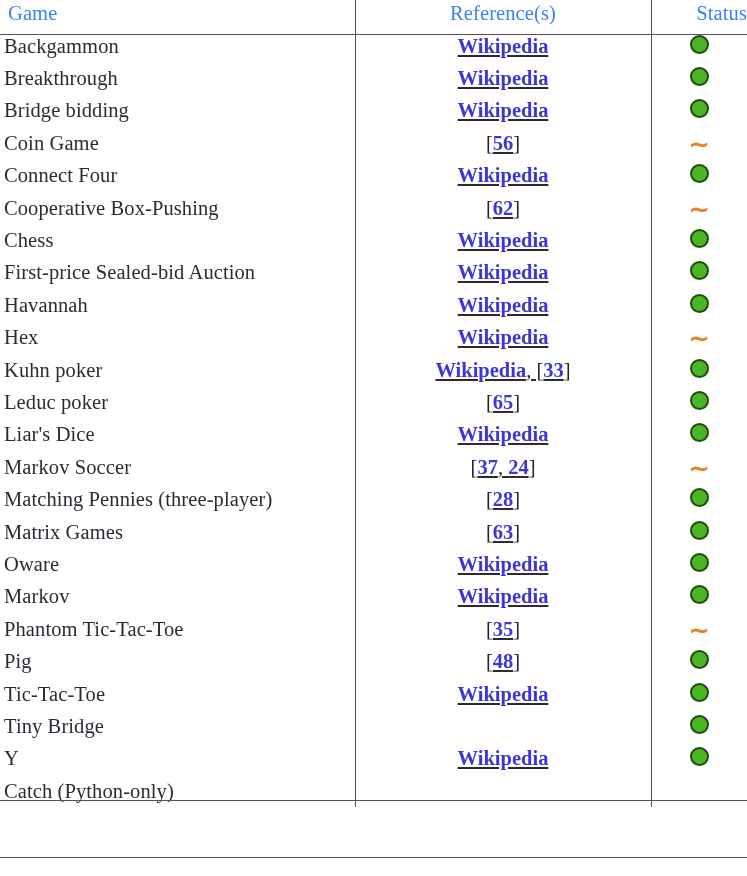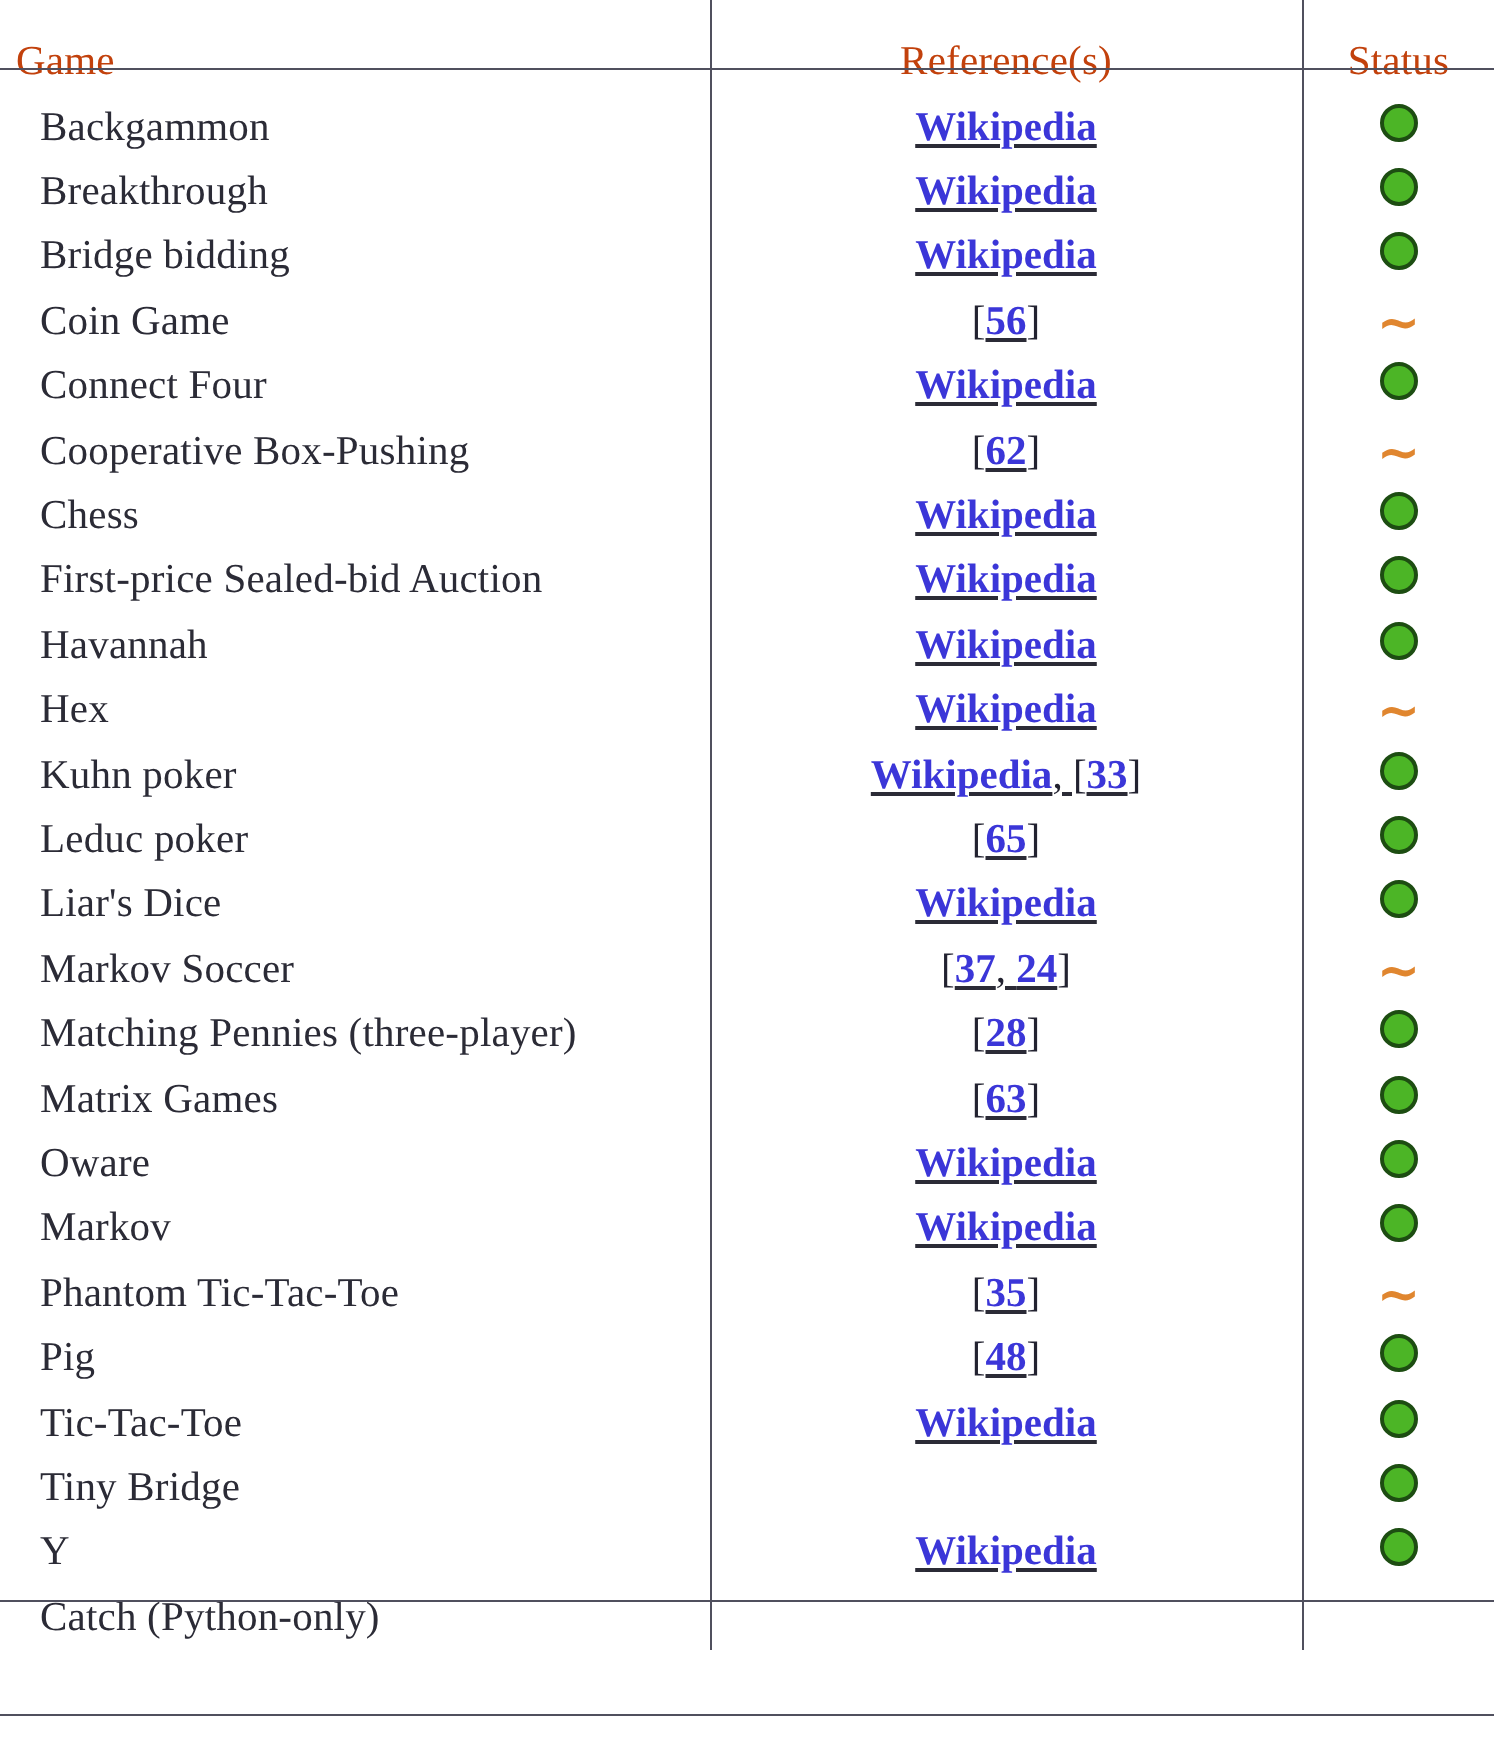--- a/index.html
+++ b/index.html
@@ -29,43 +29,43 @@
     font-size: 20.5px;
   }
 
   col.col-game    { width: 355px; }
   col.col-ref     { width: 296px; }
   col.col-status  { width: 96px; }
 
   thead th {
     font-weight: normal;
     font-size: 20.5px;
-    padding: 20px 0 5px 0;
+    padding: 2px 0 5px 0;
     vertical-align: bottom;
-    color: #c2410c;
+    color: #3b82f6;
     letter-spacing: 0.1px;
   }
   th.h-game   { text-align: left;   padding-left: 8px; }
   th.h-ref    { }
-  th.h-status { text-align: center; }
+  th.h-status { text-align: right; }
 
   thead tr.header-row th.h-ref,
   thead tr.header-row th.h-status,
   tbody td.c-ref,
   tbody td.c-status {
     border-left: 1.6px solid #50505e;
   }
 
   tbody td {
     padding: 1.5px 0 1.5px 0;
     height: 29.4px;
     line-height: 25px;
     vertical-align: middle;
   }
-  td.c-game   { text-align: left; padding-left: 20px; letter-spacing: 0.1px; }
+  td.c-game   { text-align: left; padding-left: 4px; letter-spacing: 0.1px; }
   td.c-ref    { text-align: center; text-decoration: underline; }
   td.c-status { text-align: center; }
 
   
   .hrule {
     position: absolute;
     left: 0;
     width: 747px;
     height: 0;
     border-top: 1.7px solid #50505e;

